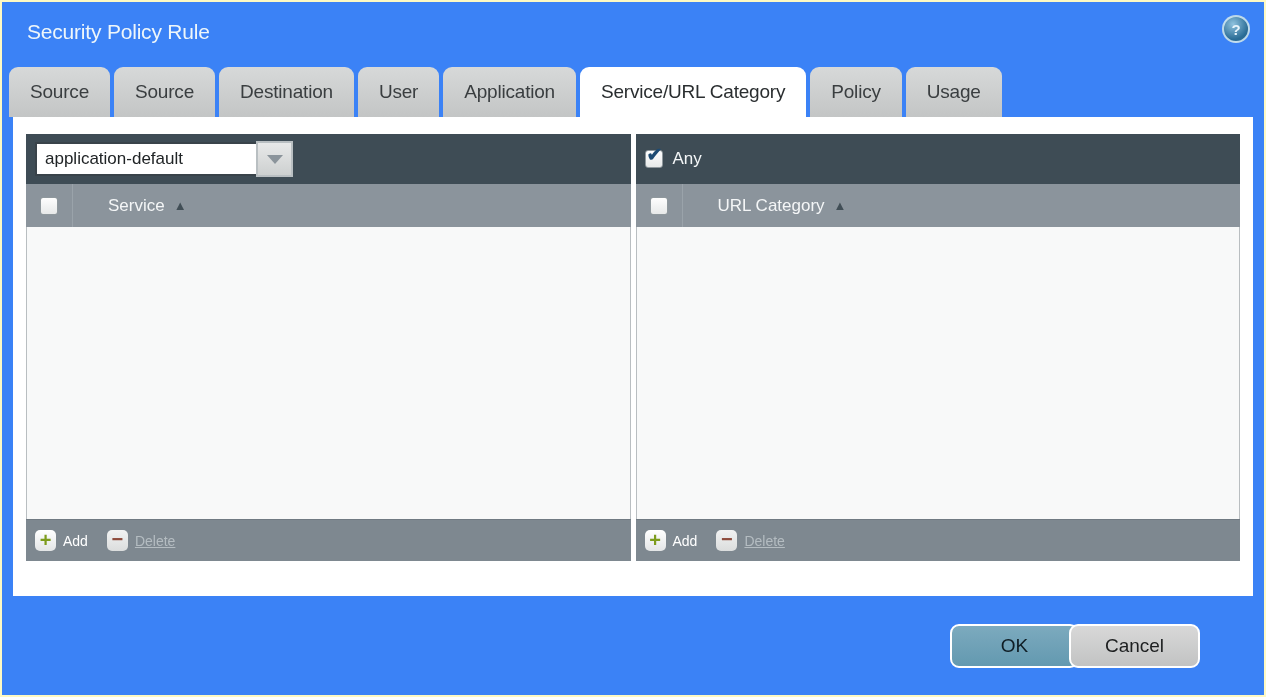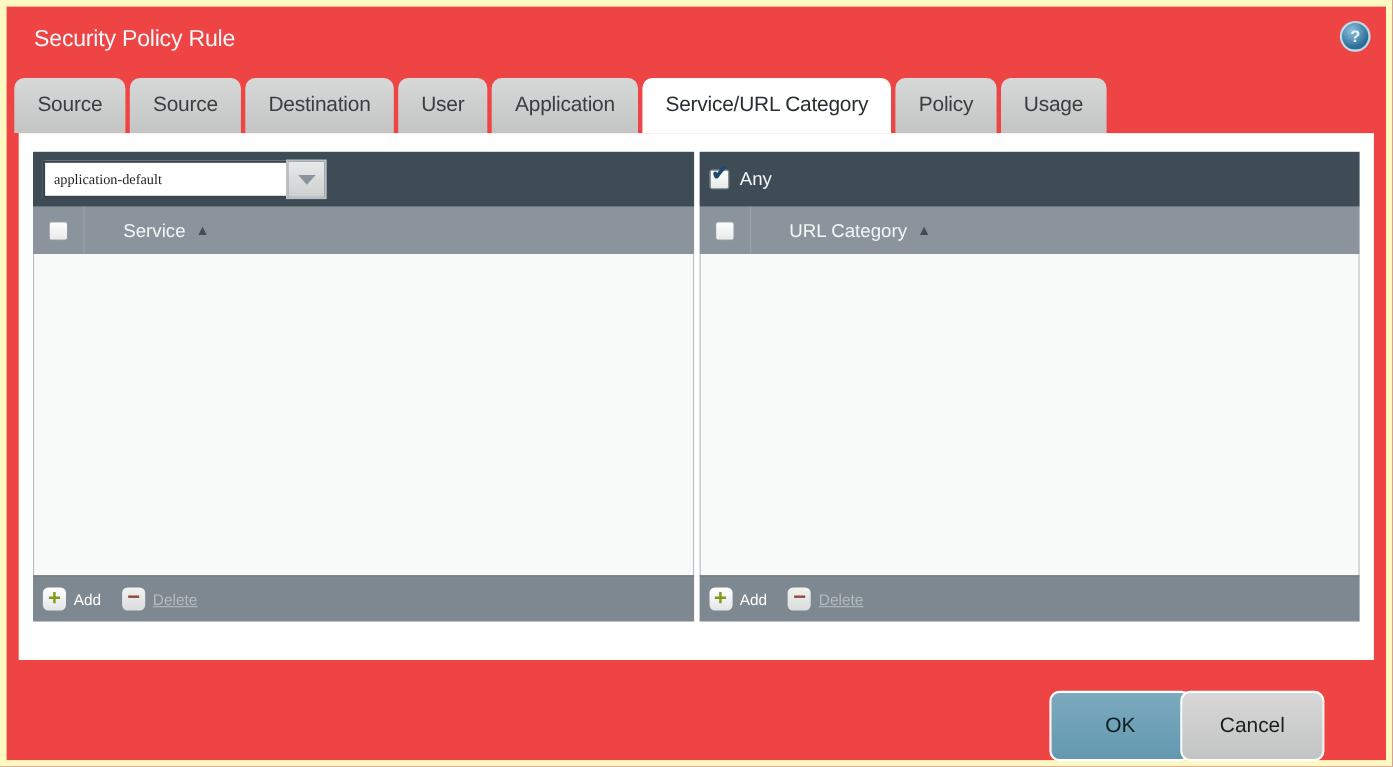--- a/index.html
+++ b/index.html
@@ -4,22 +4,22 @@
 <style>
   * { box-sizing: border-box; margin: 0; padding: 0; }
   body {
     font-family: "Liberation Sans", sans-serif;
     background: #555;
     width: 1266px; height: 697px;
   }
   .window {
     position: relative;
     width: 1266px; height: 697px;
-    background: #ef4444;
-    border: 6px solid #fef9c3;
+    background: #3b82f6;
+    border: 2px solid #fef9c3;
   }
   
   .titlebar { height: 65px; position: relative; }
   .title {
     position: absolute; left: 25px; top: 18px;
     font-size: 21px; letter-spacing: -0.2px;
     color: #eef6fa; font-weight: 400;
   }
   .help-btn {
     position: absolute; top: 13px; right: 14px;
@@ -53,22 +53,22 @@
   .panel { flex: 1; height: 427px; display: flex; flex-direction: column; }
   .panel-header {
     height: 50px; background: #3e4c55; flex: 0 0 50px;
     display: flex; align-items: center; padding: 0 9px; gap: 10px;
   }
   
   .combo { display: flex; align-items: center; }
   .combo-input {
     width: 221px; height: 34px;
     border: 2px solid #39434a; border-right: none;
-    font-family: Liberation Serif, serif;
-    font-size: 13px; color: #202426; padding: 0 8px;
+    font-family: Liberation Sans, sans-serif;
+    font-size: 17px; color: #202426; padding: 0 8px;
     background: #ffffff; outline: none;
   }
   .combo-btn {
     width: 37px; height: 36px;
     background: linear-gradient(#e8e9e9, #cdd0d0);
     border: 2px solid #b9bfc2;
     display: flex; align-items: center; justify-content: center;
     cursor: pointer;
   }
   .tri-down {
@@ -117,21 +117,21 @@
   .badge {
     width: 21px; height: 21px; border-radius: 5px;
     background: linear-gradient(#ffffff, #e3e5e6);
     display: flex; align-items: center; justify-content: center;
     font-weight: bold; line-height: 1;
   }
   .badge-add { color: #7d9c1d; font-size: 20px; padding-bottom: 2px; }
   .badge-del { background: linear-gradient(#f1f2f2, #dbdddd); color: #8e4b3c; font-size: 20px; padding-bottom: 3px; }
   
   .dlg-btn {
-    position: absolute; height: 64px;
+    position: absolute; height: 44px;
     border: 2px solid #ffffff; border-radius: 9px;
     display: flex; align-items: center; justify-content: center;
     font-size: 19px; cursor: pointer;
   }
   .btn-ok {
     top: 622px; left: 948px; width: 129px;
     background: linear-gradient(#7caabe, #6399b0);
     color: #0f1d24;
   }
   .btn-cancel {

